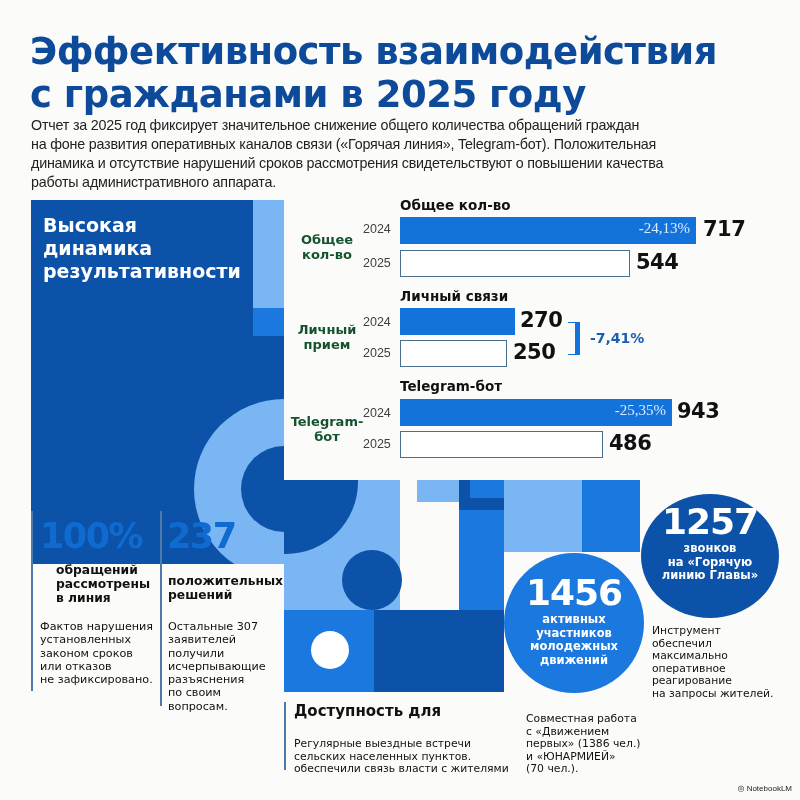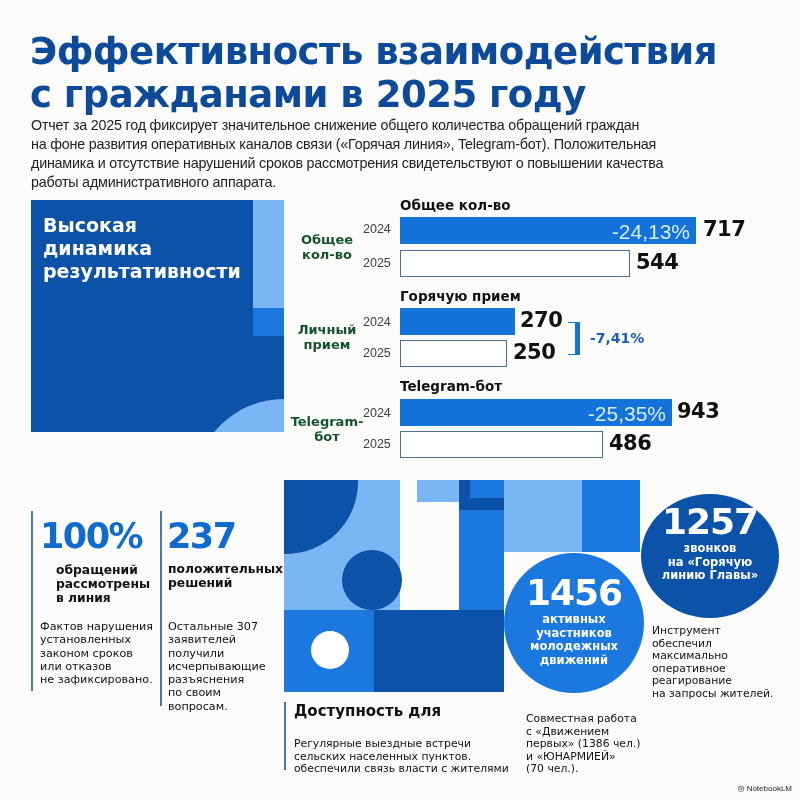--- a/index.html
+++ b/index.html
@@ -3,36 +3,36 @@
 <meta charset="utf-8">
 <style>
   * { box-sizing: border-box; margin: 0; padding: 0; }
   html, body { width: 800px; height: 800px; background: #fbfbf9; overflow: hidden; }
   body { position: relative; font-family: "DejaVu Sans", sans-serif; color: #111; }
 
   .title { position: absolute; left: 30px; top: 30px; width: 760px; font-family: "DejaVu Sans", sans-serif; font-weight: bold; color: #0d4a9a; font-size: 37px; line-height: 43px; letter-spacing: -0.5px; }
   .subtitle { position: absolute; left: 31px; top: 116px; width: 745px; font-family: "Liberation Sans", sans-serif; font-size: 14.3px; line-height: 19px; color: #222; letter-spacing: -0.2px; }
 
   
-  .hero { position: absolute; left: 31px; top: 200px; width: 253px; height: 232px; background: #0b52a8; overflow: hidden; }
+  .hero { position: absolute; left: 31px; top: 200px; width: 253px; height: 364px; background: #0b52a8; overflow: hidden; }
   .hero-title { position: absolute; left: 12px; top: 14px; color: #fff; font-weight: bold; font-size: 19px; line-height: 23px; }
   .hero-strip-light { position: absolute; left: 222px; top: 0; width: 31px; height: 108px; background: #7ab6f3; }
   .hero-strip-mid { position: absolute; left: 222px; top: 108px; width: 31px; height: 28px; background: #1b78de; }
   .hero-ring { position: absolute; left: 163px; top: 199px; width: 180px; height: 180px; border-radius: 50%; background: #7ab6f3; }
   .hero-ring-inner { position: absolute; left: 210px; top: 246px; width: 86px; height: 86px; border-radius: 50%; background: #0b52a8; }
   .hero-under { position: absolute; left: 284px; top: 480px; width: 10px; height: 12px; background: #0b52a8; }
 
   
   .group-title { position: absolute; left: 400px; font-weight: bold; font-size: 13.5px; color: #111; text-align: center; }
   .row-label { position: absolute; font-weight: bold; font-size: 13px; line-height: 15px; text-align: center; color: #14532d; }
   .year { position: absolute; left: 363px; font-family: "Liberation Sans", sans-serif; font-size: 12.5px; color: #404040; }
   .bar { position: absolute; left: 400px; height: 27px; }
   .bar.filled { background: #1472db; }
   .bar.outline { background: #fff; border: 1.5px solid #4a6e8f; }
-  .bar-pct { position: absolute; right: 6px; top: 3px; color: #d8ecff; font-family: Liberation Sans, sans-serif; font-size: 21px; }
+  .bar-pct { position: absolute; right: 6px; top: 3px; color: #d8ecff; font-family: Liberation Serif, serif; font-size: 15px; }
   .val { position: absolute; font-weight: bold; font-size: 21px; color: #111; letter-spacing: -0.5px; }
   .bracket { position: absolute; left: 568px; top: 322px; width: 12px; height: 33px; border-top: 1.5px solid #1472db; border-bottom: 1.5px solid #1472db; border-right: 5px solid #1472db; }
   .bracket-pct { position: absolute; left: 590px; top: 330px; color: #1a5fb4; font-weight: bold; font-size: 14px; }
 
   
   .stat-line { position: absolute; width: 2px; background: #4d7aa8; }
   .stat-num { position: absolute; font-weight: bold; color: #0f6bd0; font-size: 35px; letter-spacing: -1.5px; }
   .stat-label { position: absolute; font-weight: bold; font-size: 12.3px; line-height: 14px; color: #111; }
   .stat-note { position: absolute; font-size: 11.2px; line-height: 13.3px; color: #111; }
 
@@ -85,21 +85,21 @@
 </div>
 <div class="year" style="top:222px">2024</div>
 <div class="bar filled" style="top:217px; width:296px">
   <span class="bar-pct">-24,13%</span>
 </div>
 <div class="val" style="left:703px; top:217px">717</div>
 <div class="year" style="top:256px">2025</div>
 <div class="bar outline" style="top:250px; width:230px"></div>
 <div class="val" style="left:636px; top:250px">544</div>
 
-<div class="group-title" style="top:288px">Горячую прием</div>
+<div class="group-title" style="top:288px">Личный связи</div>
 <div class="row-label" style="left:296px; top:322px; width:62px">
   <div>Личный</div>
   <div>прием</div>
 </div>
 <div class="year" style="top:315px">2024</div>
 <div class="bar filled" style="top:308px; width:115px"></div>
 <div class="val" style="left:520px; top:308px">270</div>
 <div class="year" style="top:346px">2025</div>
 <div class="bar outline" style="top:340px; width:107px"></div>
 <div class="val" style="left:513px; top:340px">250</div>
@@ -130,21 +130,21 @@
 <div class="stat-note" style="left:40px; top:620px">
   <div>Фактов нарушения</div>
   <div>установленных</div>
   <div>законом сроков</div>
   <div>или отказов</div>
   <div>не зафиксировано.</div>
 </div>
 
 <div class="stat-line" style="left:160px; top:511px; height:195px"></div>
 <div class="stat-num" style="left:167px; top:516px">237</div>
-<div class="stat-label" style="left:168px; top:562px">
+<div class="stat-label" style="left:168px; top:574px">
   <div>положительных</div>
   <div>решений</div>
 </div>
 <div class="stat-note" style="left:168px; top:620px">
   <div>Остальные 307</div>
   <div>заявителей</div>
   <div>получили</div>
   <div>исчерпывающие</div>
   <div>разъяснения</div>
   <div>по своим</div>

